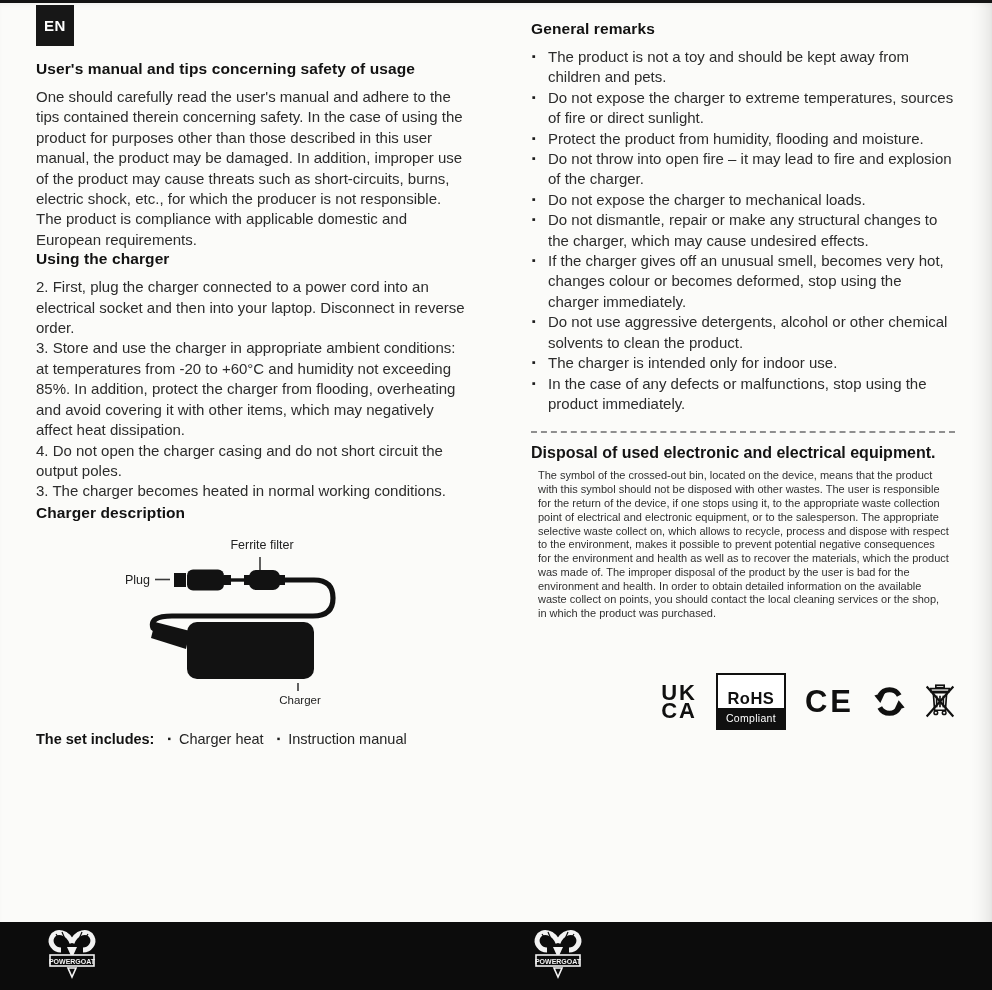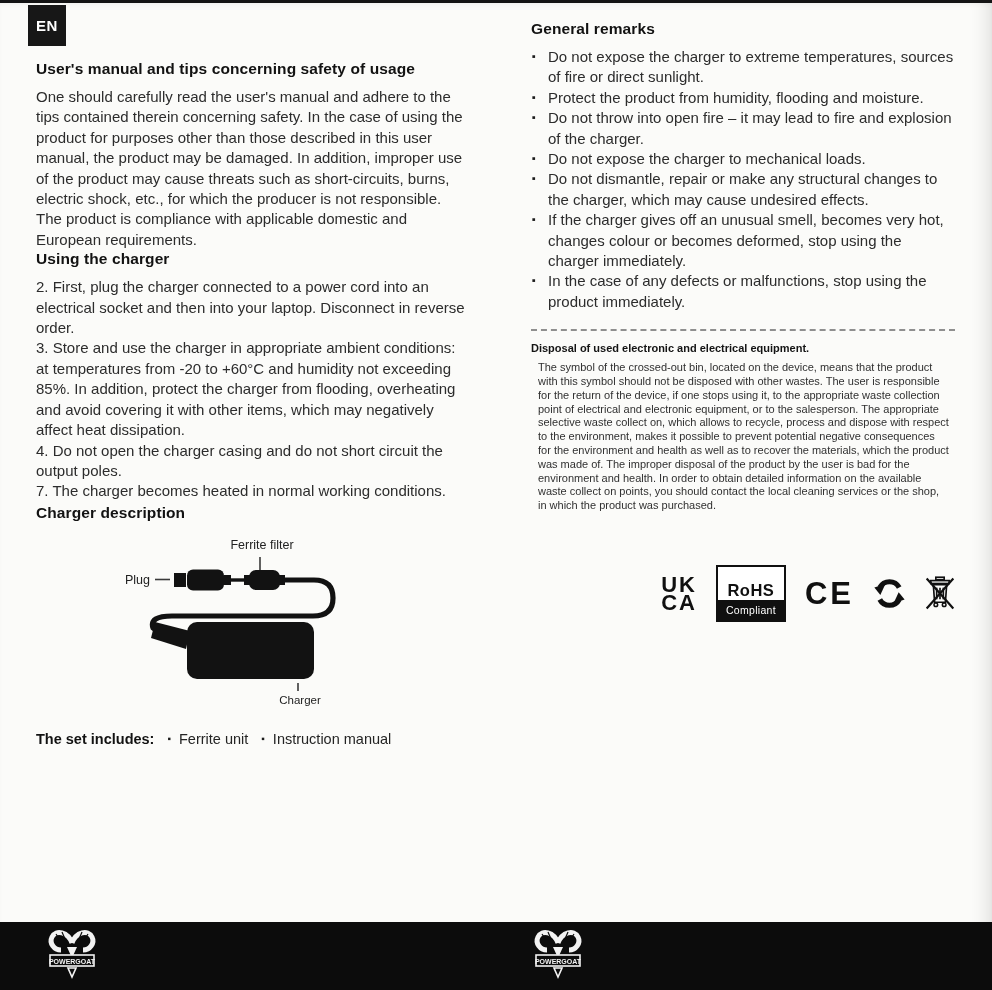--- a/index.html
+++ b/index.html
@@ -3,35 +3,35 @@
 <meta charset="utf-8">
 <style>
   html,body{margin:0;padding:0;background:#e8e8e6;}
   .page{
     position:relative;width:992px;height:990px;background:#fbfbf9;
     font-family:"Liberation Sans",sans-serif;color:#262626;overflow:hidden;
     box-shadow:inset -16px 0 20px -14px rgba(0,0,0,.14), inset 0 6px 10px -8px rgba(0,0,0,.25);
   }
   .top-strip{position:absolute;top:0;left:0;right:0;height:3px;background:#141414;}
   .en-badge{
-    position:absolute;top:5px;left:28px;width:38px;height:41px;background:#171717;
+    position:absolute;top:5px;left:36px;width:38px;height:41px;background:#171717;
     color:#fff;font-weight:bold;font-size:15px;letter-spacing:.5px;
     display:flex;align-items:center;justify-content:center;
   }
   .col-left{position:absolute;left:36px;top:60px;width:432px;}
   .col-right{position:absolute;left:531px;top:20px;width:424px;}
   h2.sec{font-size:15.5px;font-weight:700;color:#121212;margin:0 0 9px 0;letter-spacing:.1px;}
   .mt{margin-top:13px;}
   p.body,.step{font-size:15px;line-height:20.4px;color:#2c2c2c;margin:0;}
   .steps{margin:0 0 2px 0;}
   ul.remarks{list-style:none;margin:0;padding:0;font-size:15px;line-height:20.4px;color:#2c2c2c;}
   ul.remarks li{position:relative;padding-left:17px;}
   ul.remarks li::before{content:"\25AA";position:absolute;left:1px;top:-1px;font-size:11px;color:#1c1c1c;}
   .dashes{margin:17px 0 11px 0;border-top:2px dashed #8f8f8f;height:0;}
-  h3.disposal-h{font-size:11px;font-weight:700;color:#141414;margin:4px 0 6px 0;}
+  h3.disposal-h{font-size:16px;font-weight:700;color:#141414;margin:4px 0 6px 0;}
   p.small{font-size:11px;line-height:13.8px;color:#303030;margin:7px;width:412px;}
   .set-line{margin-top:9px;font-size:14.5px;color:#242424;}
   .set-label{font-weight:700;color:#121212;}
   .set-item{margin-left:0;}
   .set-item::before{content:"\25AA";font-size:10px;margin:0 8px 0 13px;vertical-align:1.5px;color:#1c1c1c;}
   .certs{margin-top:52px;display:flex;align-items:center;justify-content:flex-end;gap:19px;}
   .ukca{font-weight:700;font-size:22px;line-height:18px;letter-spacing:2px;color:#101010;text-align:left;}
   .rohs{border:2.5px solid #101010;background:#fff;width:66px;text-align:center;}
   .rohs-top{font-weight:700;font-size:16.5px;color:#101010;padding:14px 2px 0 2px;letter-spacing:.5px;}
   .rohs-bottom{background:#101010;color:#fff;font-size:10.5px;padding:4px 2px;letter-spacing:.3px;}
@@ -54,21 +54,21 @@
 
   <div class="col-left">
     <h2 class="sec">User's manual and tips concerning safety of usage</h2>
     <p class="body">One should carefully read the user's manual and adhere to the tips contained therein concerning safety. In the case of using the product for purposes other than those described in this user manual, the product may be damaged. In addition, improper use of the product may cause threats such as short-circuits, burns, electric shock, etc., for which the producer is not responsible. The product is compliance with applicable domestic and European requirements.</p>
 
     <h2 class="sec mt">Using the charger</h2>
     <div class="steps">
         <div class="step">2. First, plug the charger connected to a power cord into an electrical socket and then into your laptop. Disconnect in reverse order.</div>
         <div class="step">3. Store and use the charger in appropriate ambient conditions: at temperatures from -20 to +60°C and humidity not exceeding 85%. In addition, protect the charger from flooding, overheating and avoid covering it with other items, which may negatively affect heat dissipation.</div>
         <div class="step">4. Do not open the charger casing and do not short circuit the output poles.</div>
-        <div class="step">7. The charger becomes heated in normal working conditions.</div>
+        <div class="step">3. The charger becomes heated in normal working conditions.</div>
       </div>
 
     <h2 class="sec mt">Charger description</h2>
 
     <svg class="diagram" width="430" height="185" viewBox="0 0 430 185" style="margin-top:2px;">
       <text x="226" y="16" text-anchor="middle" font-size="12.5" fill="#222">Ferrite filter</text>
       <line x1="224" y1="24" x2="224" y2="37" stroke="#3a3a3a" stroke-width="1.6"></line>
       <text x="114" y="51" text-anchor="end" font-size="12.5" fill="#222">Plug</text>
       <line x1="119" y1="46.5" x2="134" y2="46.5" stroke="#3a3a3a" stroke-width="1.6"></line>
       <g>
@@ -83,33 +83,36 @@
         <rect x="243" y="42" width="6" height="10" fill="#121212"></rect>
       </g>
       <path d="M249 47 H278 Q297 47 297 65 Q297 83 277 83 H136 Q113 83 117 95 L129 104" fill="none" stroke="#121212" stroke-width="5.2" stroke-linecap="round"></path>
       <polygon points="119,89 154,98 150,116 115,105" fill="#121212"></polygon>
       <rect x="151" y="89" width="127" height="57" rx="10" fill="#121212"></rect>
       <line x1="262" y1="150" x2="262" y2="158" stroke="#3a3a3a" stroke-width="1.6"></line>
       <text x="264" y="171" text-anchor="middle" font-size="11.5" fill="#222">Charger</text>
     </svg>
 
     <div class="set-line">
-      <span class="set-label">The set includes:</span><span><span class="set-item">Ferrite unit</span><span class="set-item">Instruction manual</span></span>
+      <span class="set-label">The set includes:</span><span><span class="set-item">Charger heat</span><span class="set-item">Instruction manual</span></span>
     </div>
   </div>
 
   <div class="col-right">
     <h2 class="sec">General remarks</h2>
     <ul class="remarks">
+        <li>The product is not a toy and should be kept away from children and pets.</li>
         <li>Do not expose the charger to extreme temperatures, sources of fire or direct sunlight.</li>
         <li>Protect the product from humidity, flooding and moisture.</li>
         <li>Do not throw into open fire – it may lead to fire and explosion of the charger.</li>
         <li>Do not expose the charger to mechanical loads.</li>
         <li>Do not dismantle, repair or make any structural changes to the charger, which may cause undesired effects.</li>
         <li>If the charger gives off an unusual smell, becomes very hot, changes colour or becomes deformed, stop using the charger immediately.</li>
+        <li>Do not use aggressive detergents, alcohol or other chemical solvents to clean the product.</li>
+        <li>The charger is intended only for indoor use.</li>
         <li>In the case of any defects or malfunctions, stop using the product immediately.</li>
       </ul>
 
     <div class="dashes"></div>
 
     <h3 class="disposal-h">Disposal of used electronic and electrical equipment.</h3>
     <p class="small">The symbol of the crossed-out bin, located on the device, means that the product with this symbol should not be disposed with other wastes. The user is responsible for the return of the device, if one stops using it, to the appropriate waste collection point of electrical and electronic equipment, or to the salesperson. The appropriate selective waste collect on, which allows to recycle, process and dispose with respect to the environment, makes it possible to prevent potential negative consequences for the environment and health as well as to recover the materials, which the product was made of. The improper disposal of the product by the user is bad for the environment and health. In order to obtain detailed information on the available waste collect on points, you should contact the local cleaning services or the shop, in which the product was purchased.</p>
 
     <div class="certs">
       <div class="ukca">

